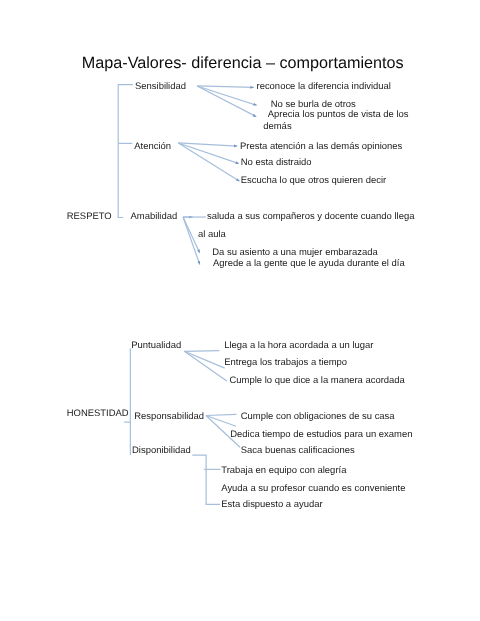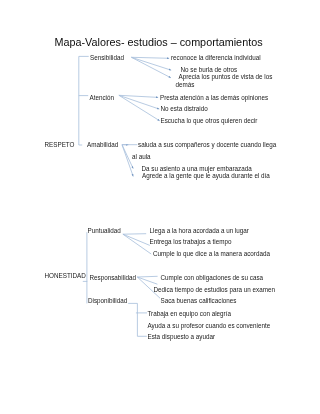--- a/index.html
+++ b/index.html
@@ -41,21 +41,21 @@
         <line x1="122.9" y1="234.2" x2="149.8" y2="245.4"></line>
         <line x1="122.9" y1="234.2" x2="151.2" y2="254"></line>
         <line x1="137.3" y1="277" x2="157.6" y2="276.3"></line>
         <line x1="137.3" y1="277" x2="157.4" y2="284.2"></line>
         <line x1="137.3" y1="277" x2="160" y2="298.2"></line>
         <polyline points="128.2,303.4 137.4,303.4 137.4,336.3 146.8,336.3"></polyline>
         <line x1="135.9" y1="312.9" x2="147" y2="312.9"></line>
       </g>
   </svg>
 
-  <div class="title" style="left:54.5px;top:35.5px;">Mapa-Valores- estudios – comportamientos</div>
+  <div class="title" style="left:54.5px;top:35.5px;">Mapa-Valores- diferencia – comportamientos</div>
 
   <div class="lbl" style="left:44.5px;top:140.5px;">RESPETO</div>
   <div class="lbl" style="left:44.5px;top:272px;">HONESTIDAD</div>
 
   <div class="lbl" style="left:90px;top:53.8px;">Sensibilidad</div>
   <div class="lbl" style="left:89.5px;top:93.5px;">Atención</div>
   <div class="lbl" style="left:87px;top:141px;">Amabilidad</div>
   <div class="lbl" style="left:87.5px;top:227px;">Puntualidad</div>
   <div class="lbl" style="left:89.5px;top:273.5px;">Responsabilidad</div>
   <div class="lbl" style="left:88px;top:296.5px;">Disponibilidad</div>

